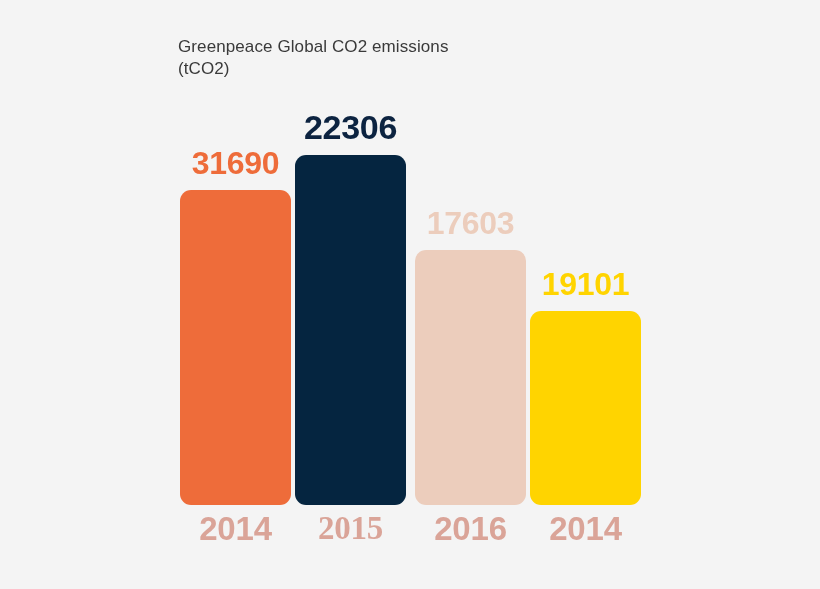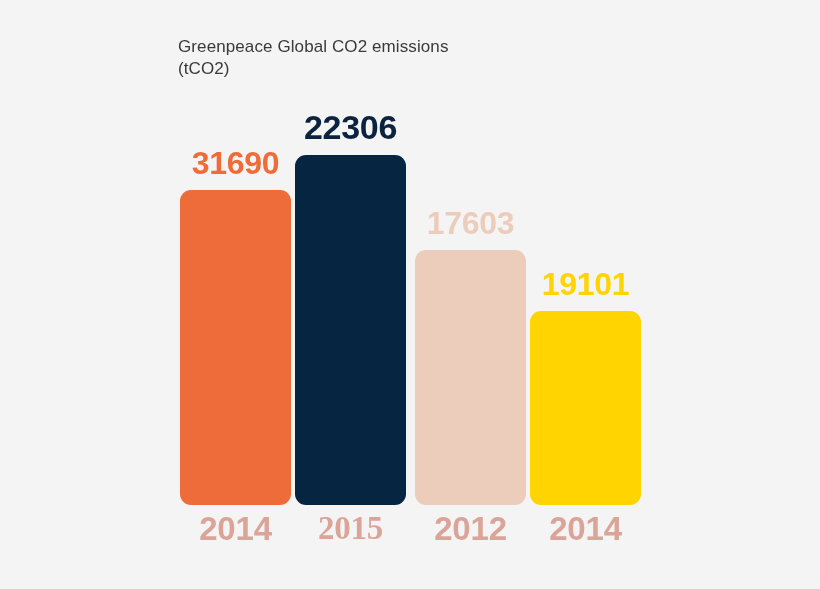--- a/index.html
+++ b/index.html
@@ -128,17 +128,17 @@
     <div class="bar-group g3">
       <div class="bar-value" style="color: rgb(255, 212, 0); bottom: calc(46.7% + 8px);">19101</div>
       <div class="bar" style="background: rgb(255, 212, 0); height: 46.7%;"></div>
     </div>
 
   </div>
 
   <div class="x-labels">
     <div class="x-label t0" style="color: rgb(218, 164, 152);">2014</div>
     <div class="x-label t1" style="color: rgb(218, 164, 152);">2015</div>
-    <div class="x-label t2" style="color: rgb(218, 164, 152);">2012</div>
+    <div class="x-label t2" style="color: rgb(218, 164, 152);">2016</div>
     <div class="x-label t3" style="color: rgb(218, 164, 152);">2014</div>
   </div>
 
 </div>
 
 </body></html>

